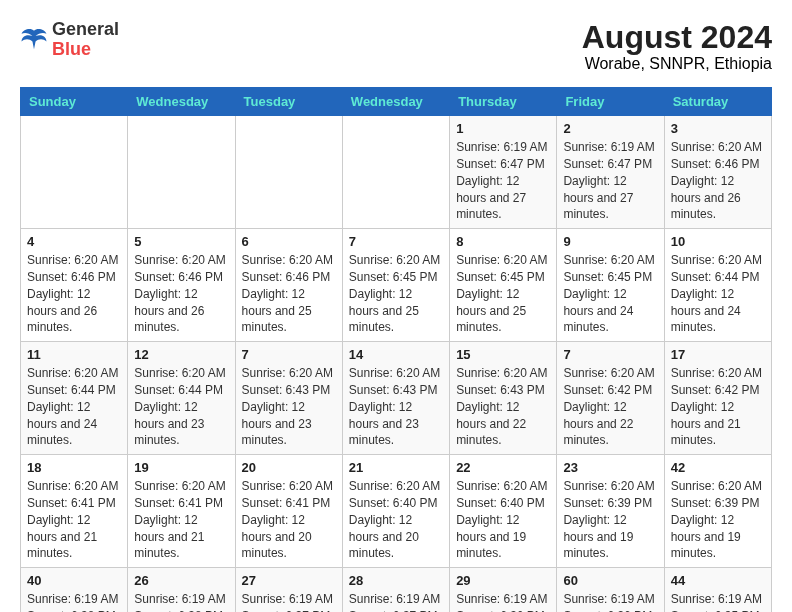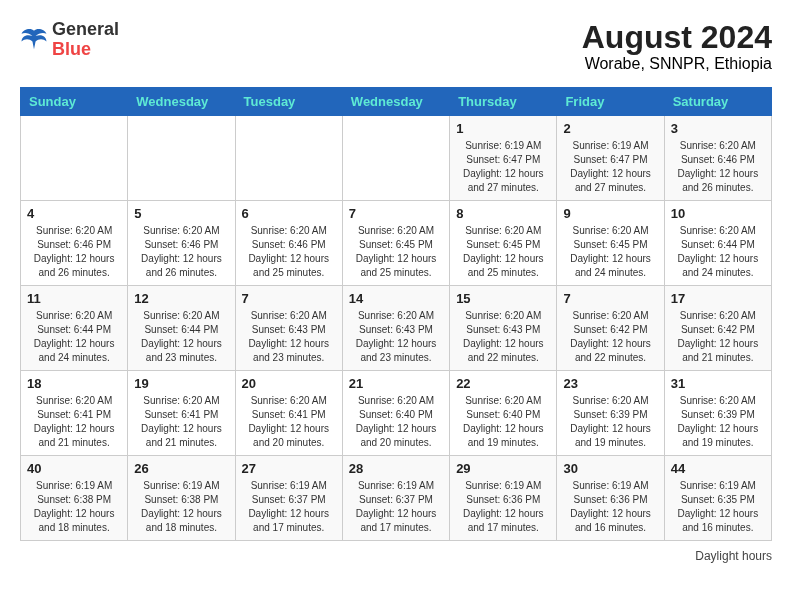--- a/index.html
+++ b/index.html
@@ -75,23 +75,22 @@
     }
     .day-number {
       font-size: 13px;
       font-weight: bold;
       color: #222;
       margin-bottom: 3px;
       display: block;
     }
     .day-info {
       color: #333;
-      font-size: 10px;
+      font-size: 12px;
       line-height: 1.4;
-      text-align: center;
     }
     .empty-cell {
       background: #fff !important;
     }
     .footer-note {
       margin-top: 8px;
       font-size: 12px;
       color: #444;
       text-align: right;
     }
@@ -273,21 +272,21 @@
 Sunset: 6:40 PM
 Daylight: 12 hours and 19 minutes.</div>
           </td>
           <td>
             <span class="day-number">23</span>
             <div class="day-info" style="white-space: pre-line;">Sunrise: 6:20 AM
 Sunset: 6:39 PM
 Daylight: 12 hours and 19 minutes.</div>
           </td>
           <td>
-            <span class="day-number">31</span>
+            <span class="day-number">42</span>
             <div class="day-info" style="white-space: pre-line;">Sunrise: 6:20 AM
 Sunset: 6:39 PM
 Daylight: 12 hours and 19 minutes.</div>
           </td>
         </tr>
         <tr>
           <td>
             <span class="day-number">40</span>
             <div class="day-info" style="white-space: pre-line;">Sunrise: 6:19 AM
 Sunset: 6:38 PM
@@ -311,21 +310,21 @@
 Sunset: 6:37 PM
 Daylight: 12 hours and 17 minutes.</div>
           </td>
           <td>
             <span class="day-number">29</span>
             <div class="day-info" style="white-space: pre-line;">Sunrise: 6:19 AM
 Sunset: 6:36 PM
 Daylight: 12 hours and 17 minutes.</div>
           </td>
           <td>
-            <span class="day-number">30</span>
+            <span class="day-number">60</span>
             <div class="day-info" style="white-space: pre-line;">Sunrise: 6:19 AM
 Sunset: 6:36 PM
 Daylight: 12 hours and 16 minutes.</div>
           </td>
           <td>
             <span class="day-number">44</span>
             <div class="day-info" style="white-space: pre-line;">Sunrise: 6:19 AM
 Sunset: 6:35 PM
 Daylight: 12 hours and 16 minutes.</div>
           </td>

